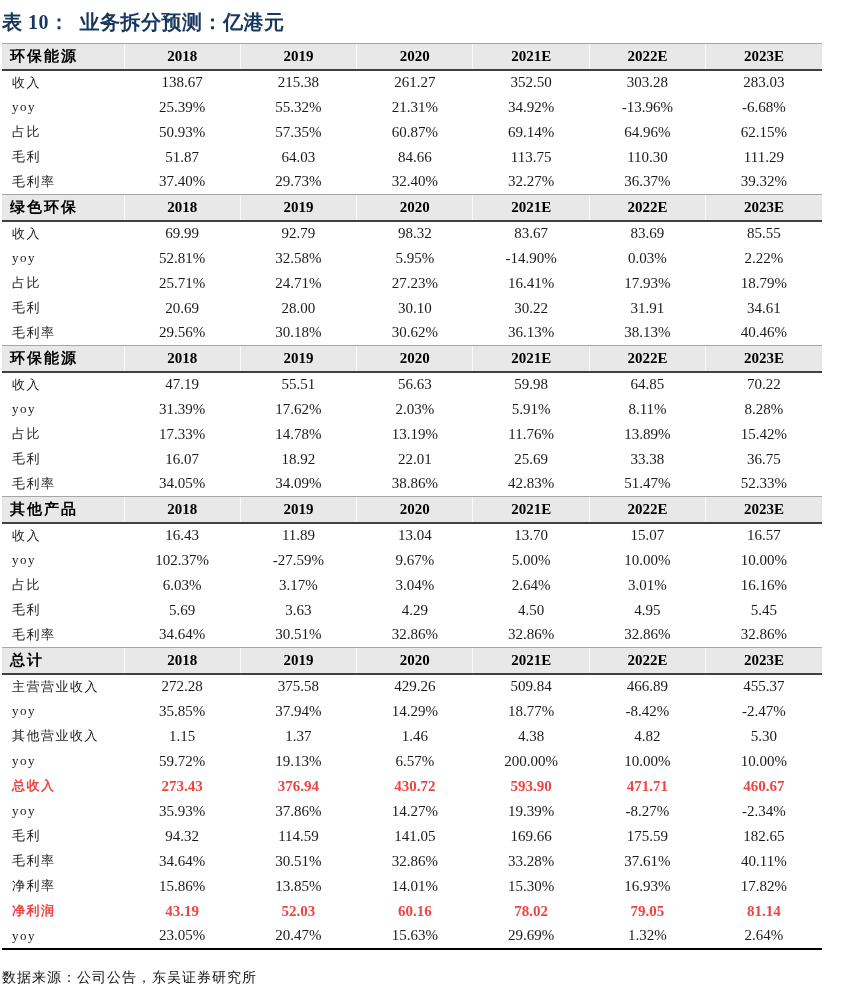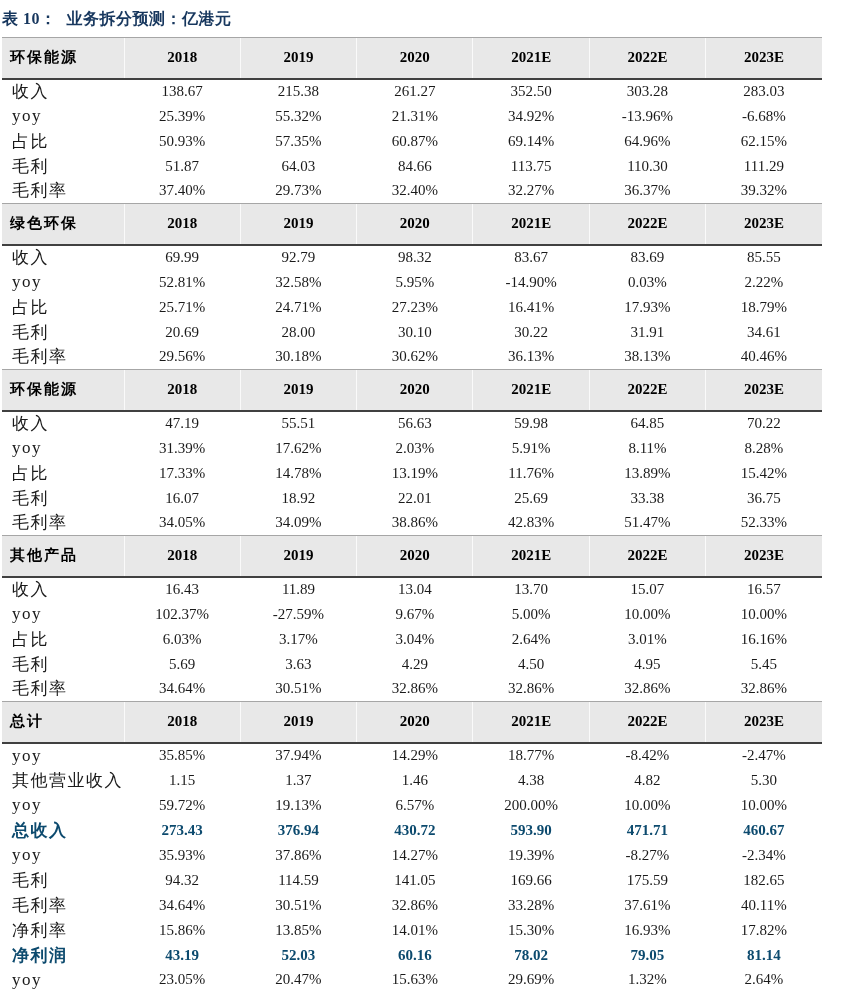--- a/index.html
+++ b/index.html
@@ -11,35 +11,35 @@
   }
   .page {
     position: relative;
     width: 852px;
     height: 990px;
     background: #ffffff;
     overflow: hidden;
   }
   .table-title {
     padding: 9px 0 7px 2px;
-    font-size: 16px;
+    font-size: 20px;
     font-weight: bold;
     color: #17375E;
     letter-spacing: 0.5px;
   }
   .table-title .caption { margin-left: 10px; }
   table.forecast {
     border-collapse: collapse;
     table-layout: fixed;
     width: 820px;
     margin-left: 2px;
     border-bottom: 2px solid #000000;
   }
   col.label-col { width: 122px; }
-  tr.section-header { height: 41px; }
+  tr.section-header { height: 26px; }
   tr.section-header th {
     background: #E8E8E8;
     font-weight: bold;
     font-size: 15px;
     text-align: center;
     vertical-align: middle;
     padding: 0;
     border-top: 1px solid #A6A6A6;
     border-bottom: 2px solid #404040;
   }
@@ -54,24 +54,24 @@
   tr.data-row td {
     font-size: 15px;
     text-align: center;
     vertical-align: middle;
     padding: 0;
     color: #1a1a1a;
   }
   tr.data-row td.label {
     text-align: left;
     padding-left: 10px;
-    font-size: 17px;
+    font-size: 13px;
     letter-spacing: 1.5px;
   }
-  tr.data-row.bold td { font-weight: bold; color: #0c4a6e; font-family: Liberation Serif, serif; }
+  tr.data-row.bold td { font-weight: bold; color: #ef4444; font-family: Liberation Serif, serif; }
   .source-note {
     margin: 19px 0 0 2px;
     font-size: 14px;
     letter-spacing: 1px;
     color: #111111;
   }
 </style>
 </head>
 <body>
 
@@ -311,20 +311,29 @@
         <tr class="section-header">
           <th class="label">总计</th>
           <th>2018</th>
           <th>2019</th>
           <th>2020</th>
           <th>2021E</th>
           <th>2022E</th>
           <th>2023E</th>
         </tr>
         <tr class="data-row">
+          <td class="label">主营营业收入</td>
+          <td>272.28</td>
+          <td>375.58</td>
+          <td>429.26</td>
+          <td>509.84</td>
+          <td>466.89</td>
+          <td>455.37</td>
+        </tr>
+        <tr class="data-row">
           <td class="label">yoy</td>
           <td>35.85%</td>
           <td>37.94%</td>
           <td>14.29%</td>
           <td>18.77%</td>
           <td>-8.42%</td>
           <td>-2.47%</td>
         </tr>
         <tr class="data-row">
           <td class="label">其他营业收入</td>

